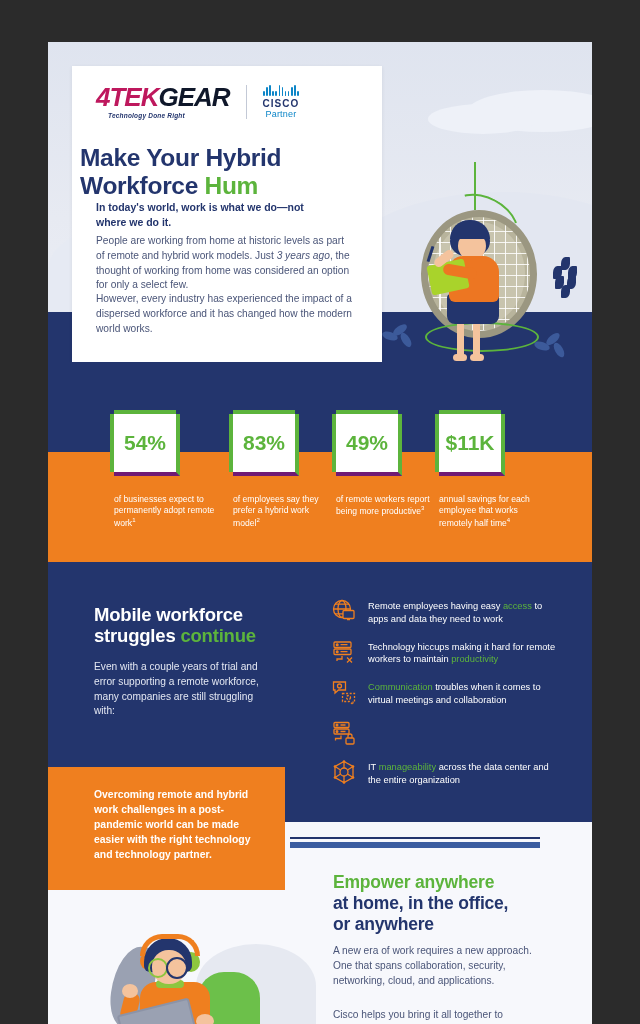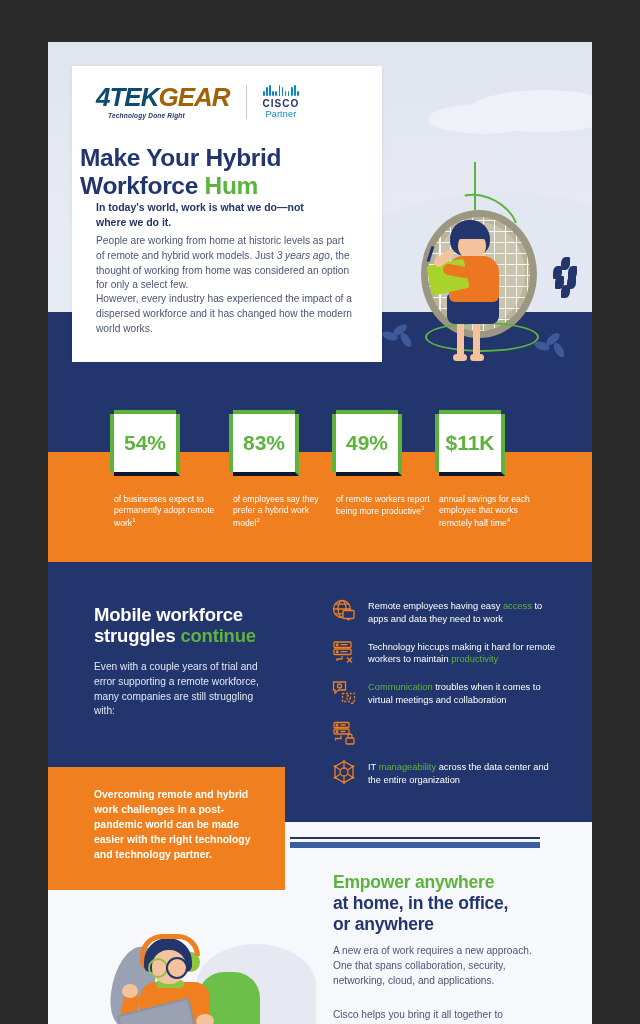--- a/index.html
+++ b/index.html
@@ -54,22 +54,22 @@
   .splat{position:absolute;width:34px;height:26px;}
   .splat i{position:absolute;display:block;width:16px;height:8px;background:#3c5a9a;border-radius:50%;}
 
   
   .card{
     position:absolute;left:24px;top:24px;width:310px;height:296px;background:#fff;
     box-shadow:0 1px 4px rgba(0,0,0,.07);
   }
   .logo-row{position:absolute;left:46px;top:40px;display:flex;align-items:center;gap:16px;}
   .logo4{font-size:26px;font-weight:bold;font-style:italic;letter-spacing:-1px;line-height:1;}
-  .logo4 .g{color:#0c4a6e;}
-  .logo4 .n{color:#a16207;}
+  .logo4 .g{color:#be185d;}
+  .logo4 .n{color:#0f172a;}
   .logo-tag{font-size:6.5px;font-style:italic;font-weight:bold;color:#23356d;
     letter-spacing:.2px;margin-top:2px;margin-left:12px;}
   .logo-div{width:1px;height:34px;background:#c3c9d6;}
   .cisco{display:flex;flex-direction:column;align-items:center;}
   .cisco-bars{display:flex;align-items:flex-end;gap:1.5px;height:11px;}
   .cisco-bars i{display:block;width:1.6px;background:#0d86c8;border-radius:1px;}
   .cisco-name{font-size:10px;font-weight:bold;color:#23356d;letter-spacing:1px;margin-top:2px;}
   .cisco-sub{font-size:9px;color:#0d86c8;letter-spacing:.2px;}
 
   .h1{position:absolute;left:8px;top:78px;width:270px;font-size:24.5px;font-weight:bold;
@@ -81,21 +81,21 @@
   .p1{top:168px;}
   .p2{top:226px;}
   .para em{font-style:italic;}
 
   
   .stats-navy{position:absolute;left:0;top:320px;width:544px;height:135px;background:#23356d;}
   .stats-orange{position:absolute;left:0;top:410px;width:544px;height:110px;background:#ef7f1f;}
   .stats-row{position:absolute;left:0;top:320px;width:544px;height:200px;}
   .stat{position:absolute;top:52px;width:120px;}
   .stat-box{position:relative;width:62px;height:58px;background:#fff;
-    border-right:4px solid #5cb43c;border-bottom:4px solid #0f172a;
+    border-right:4px solid #5cb43c;border-bottom:4px solid #701a75;
     display:flex;align-items:center;justify-content:center;}
   .stat-box::before{content:"";position:absolute;left:0;top:-4px;width:62px;height:4px;background:#5cb43c;}
   .stat-box::after{content:"";position:absolute;left:-4px;top:0;width:4px;height:58px;background:#5cb43c;}
   .stat-num{font-size:21px;font-weight:bold;color:#5cb43c;position:relative;z-index:2;}
   .stat-cap{margin-top:18px;font-size:8.6px;color:#fff;line-height:1.32;width:104px;}
   .stat-cap sup{font-size:6px;}
 
   
   .struggles{position:absolute;left:0;top:520px;width:544px;height:260px;background:#23356d;}
   .sh{position:absolute;left:46px;top:42px;width:205px;font-size:18.5px;font-weight:bold;

